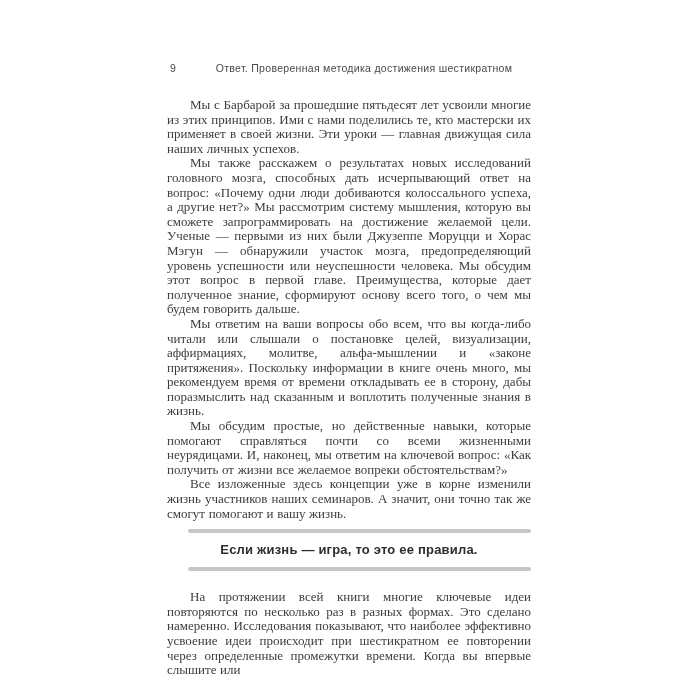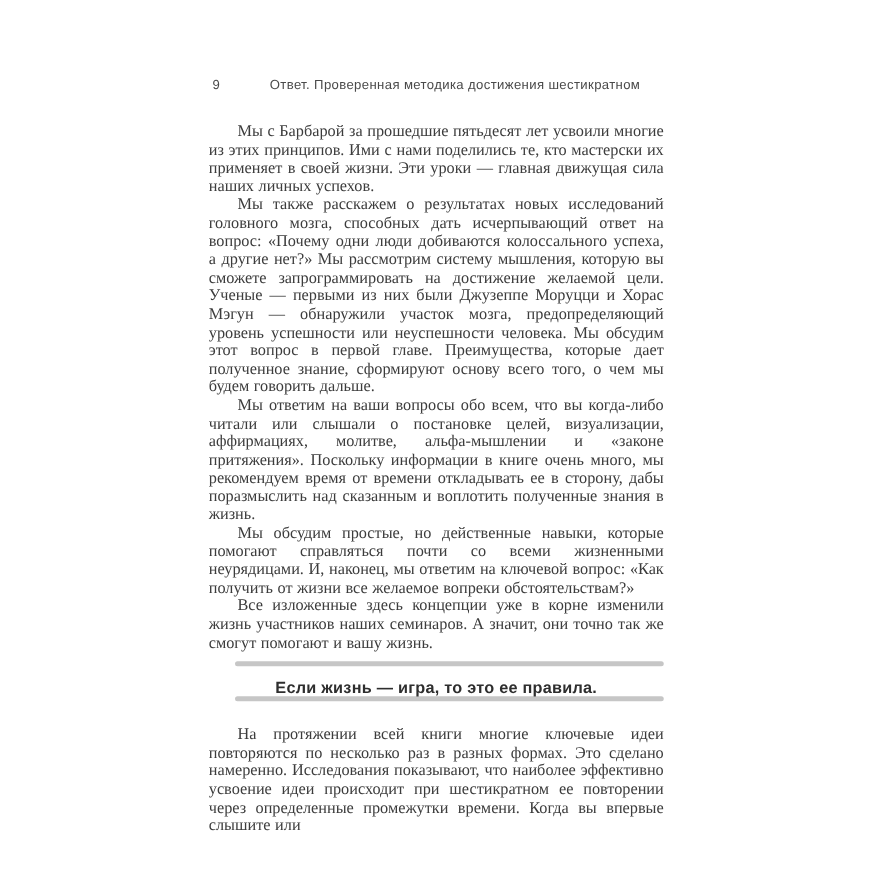--- a/index.html
+++ b/index.html
@@ -62,21 +62,21 @@
     margin-left:21px;
     background:var(--rule);
     border-radius:2px;
   }
   .pull-quote{
     font-family:"Liberation Sans","DejaVu Sans",sans-serif;
     font-weight:bold;
     font-size:13px;
     text-align:center;
     color:var(--quote-text);
-    padding:9px 0 0 0;
+    padding:9px 0 10px 0;
     letter-spacing:0.2px;
   }
 </style>
 </head>
 <body>
 
 <div class="page">
   <div class="content">
 
     <div class="page-header">

